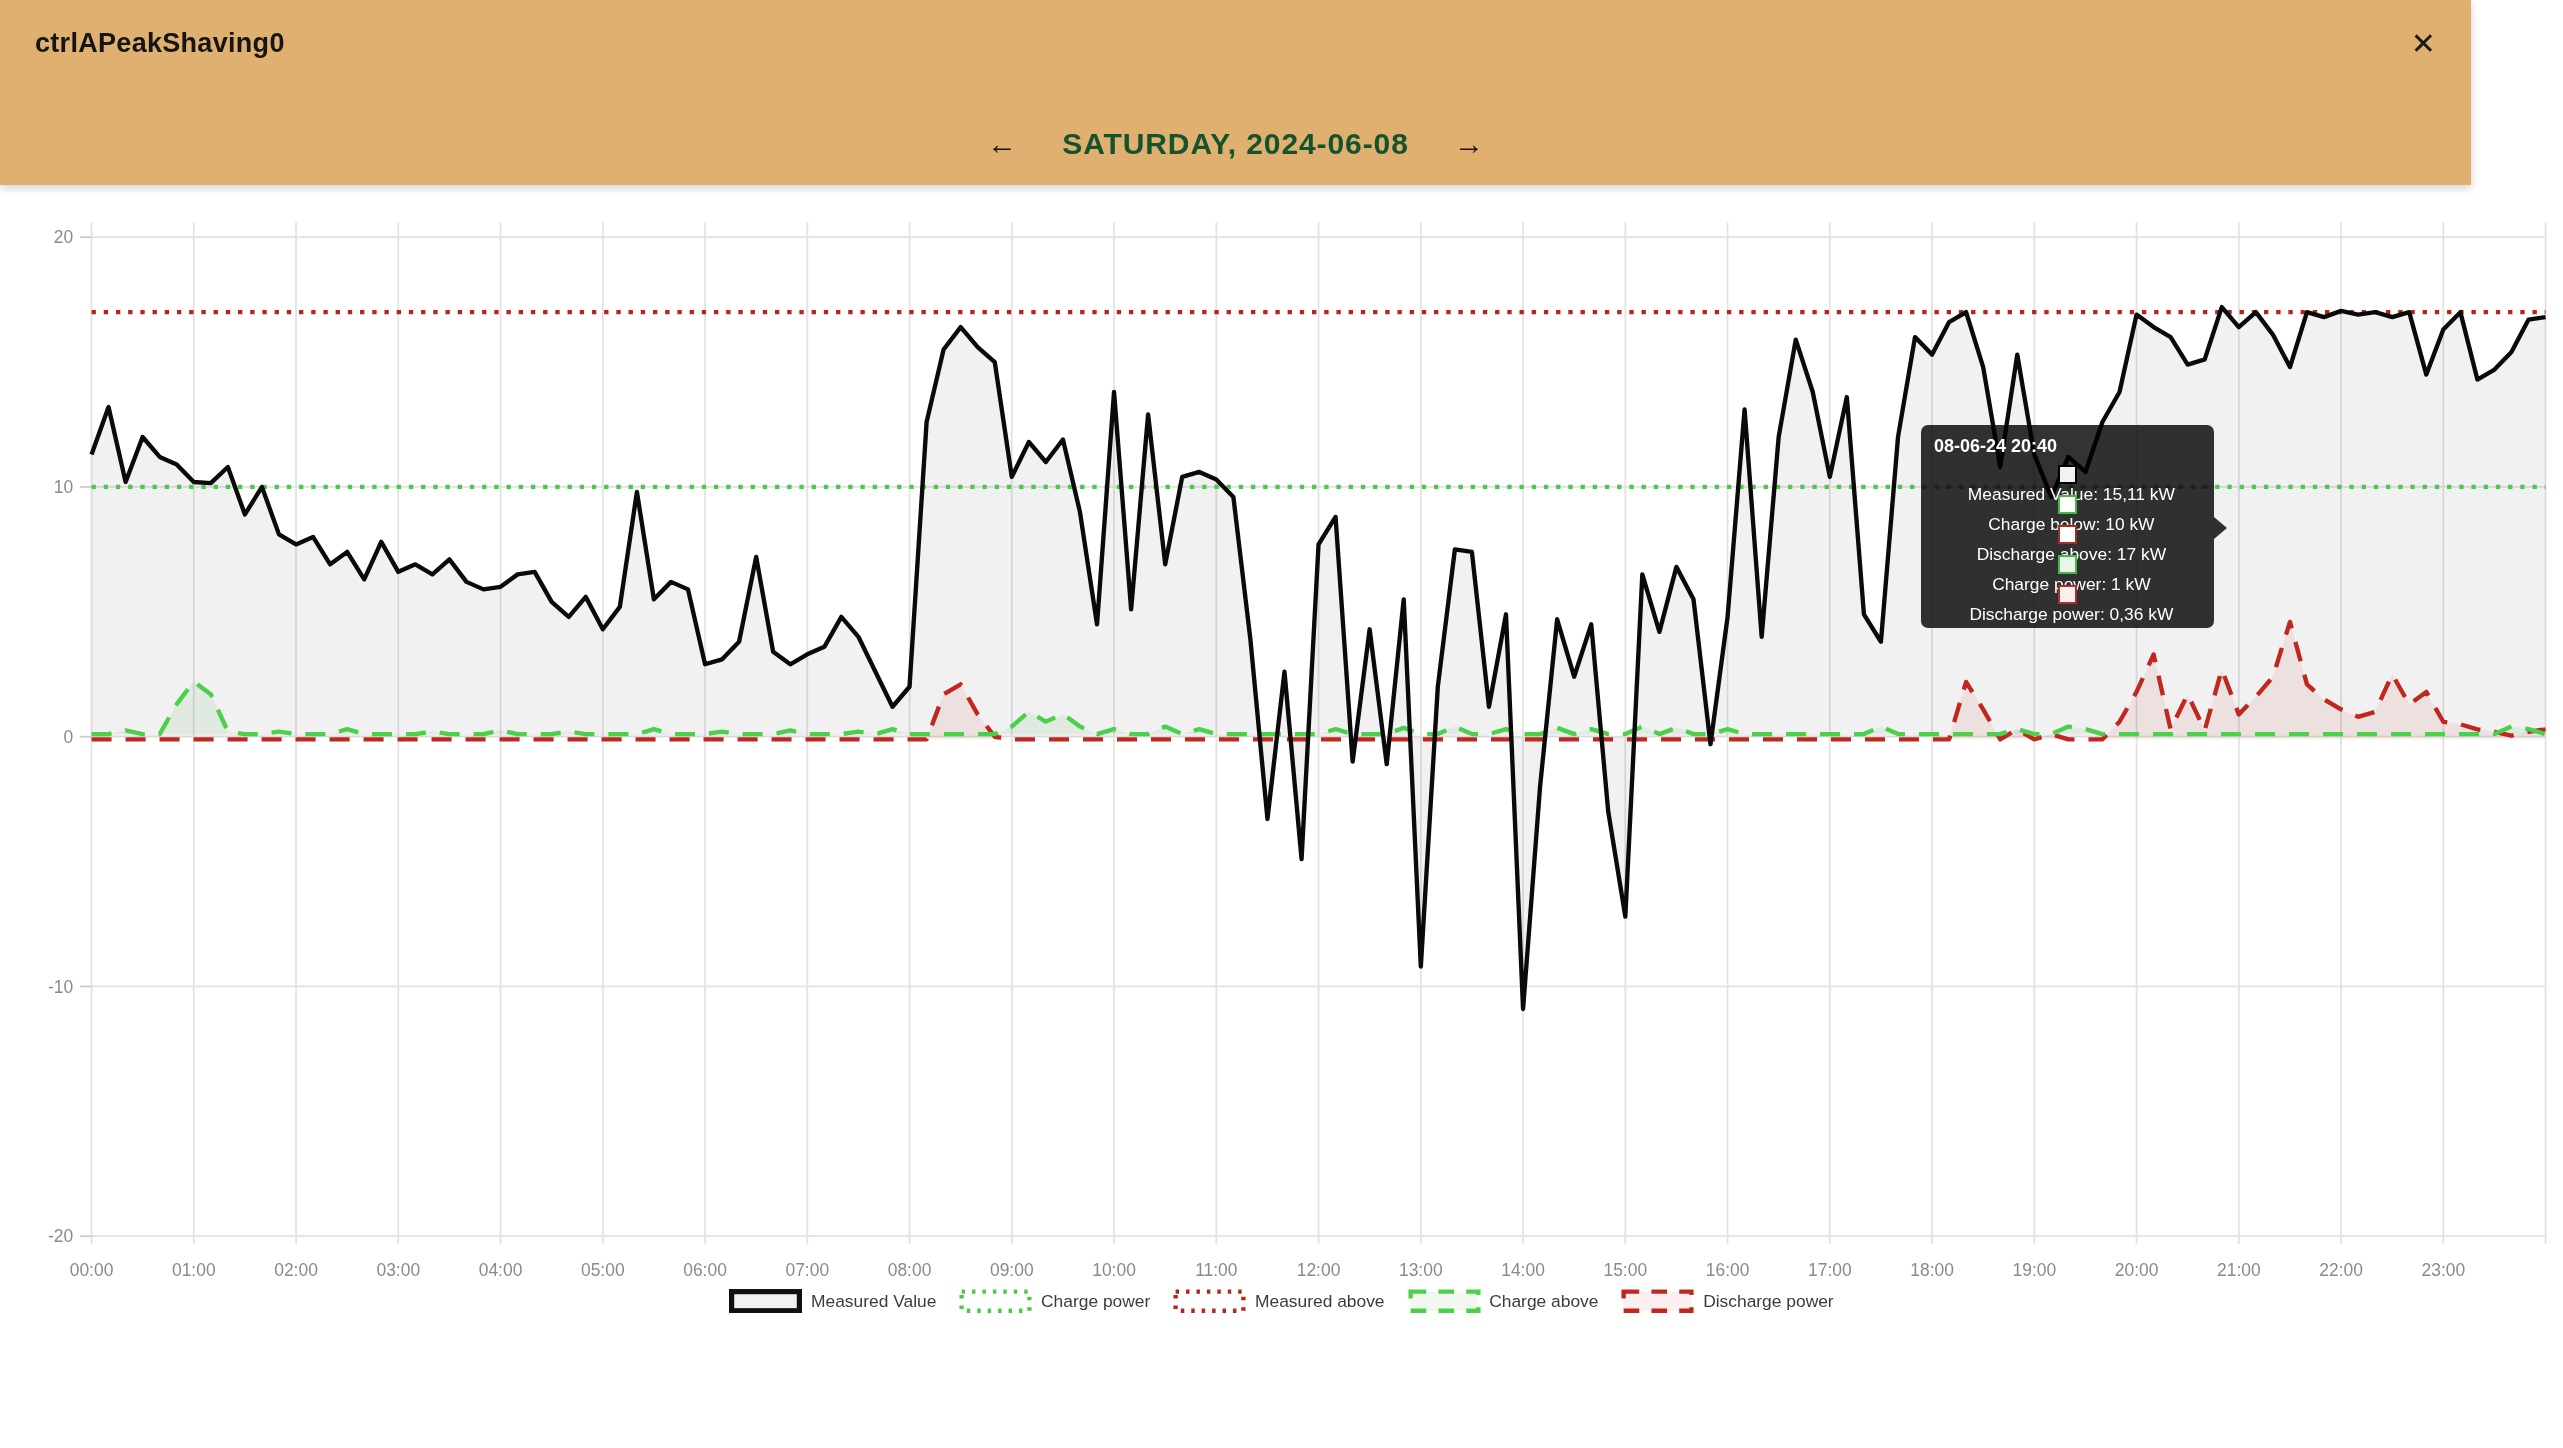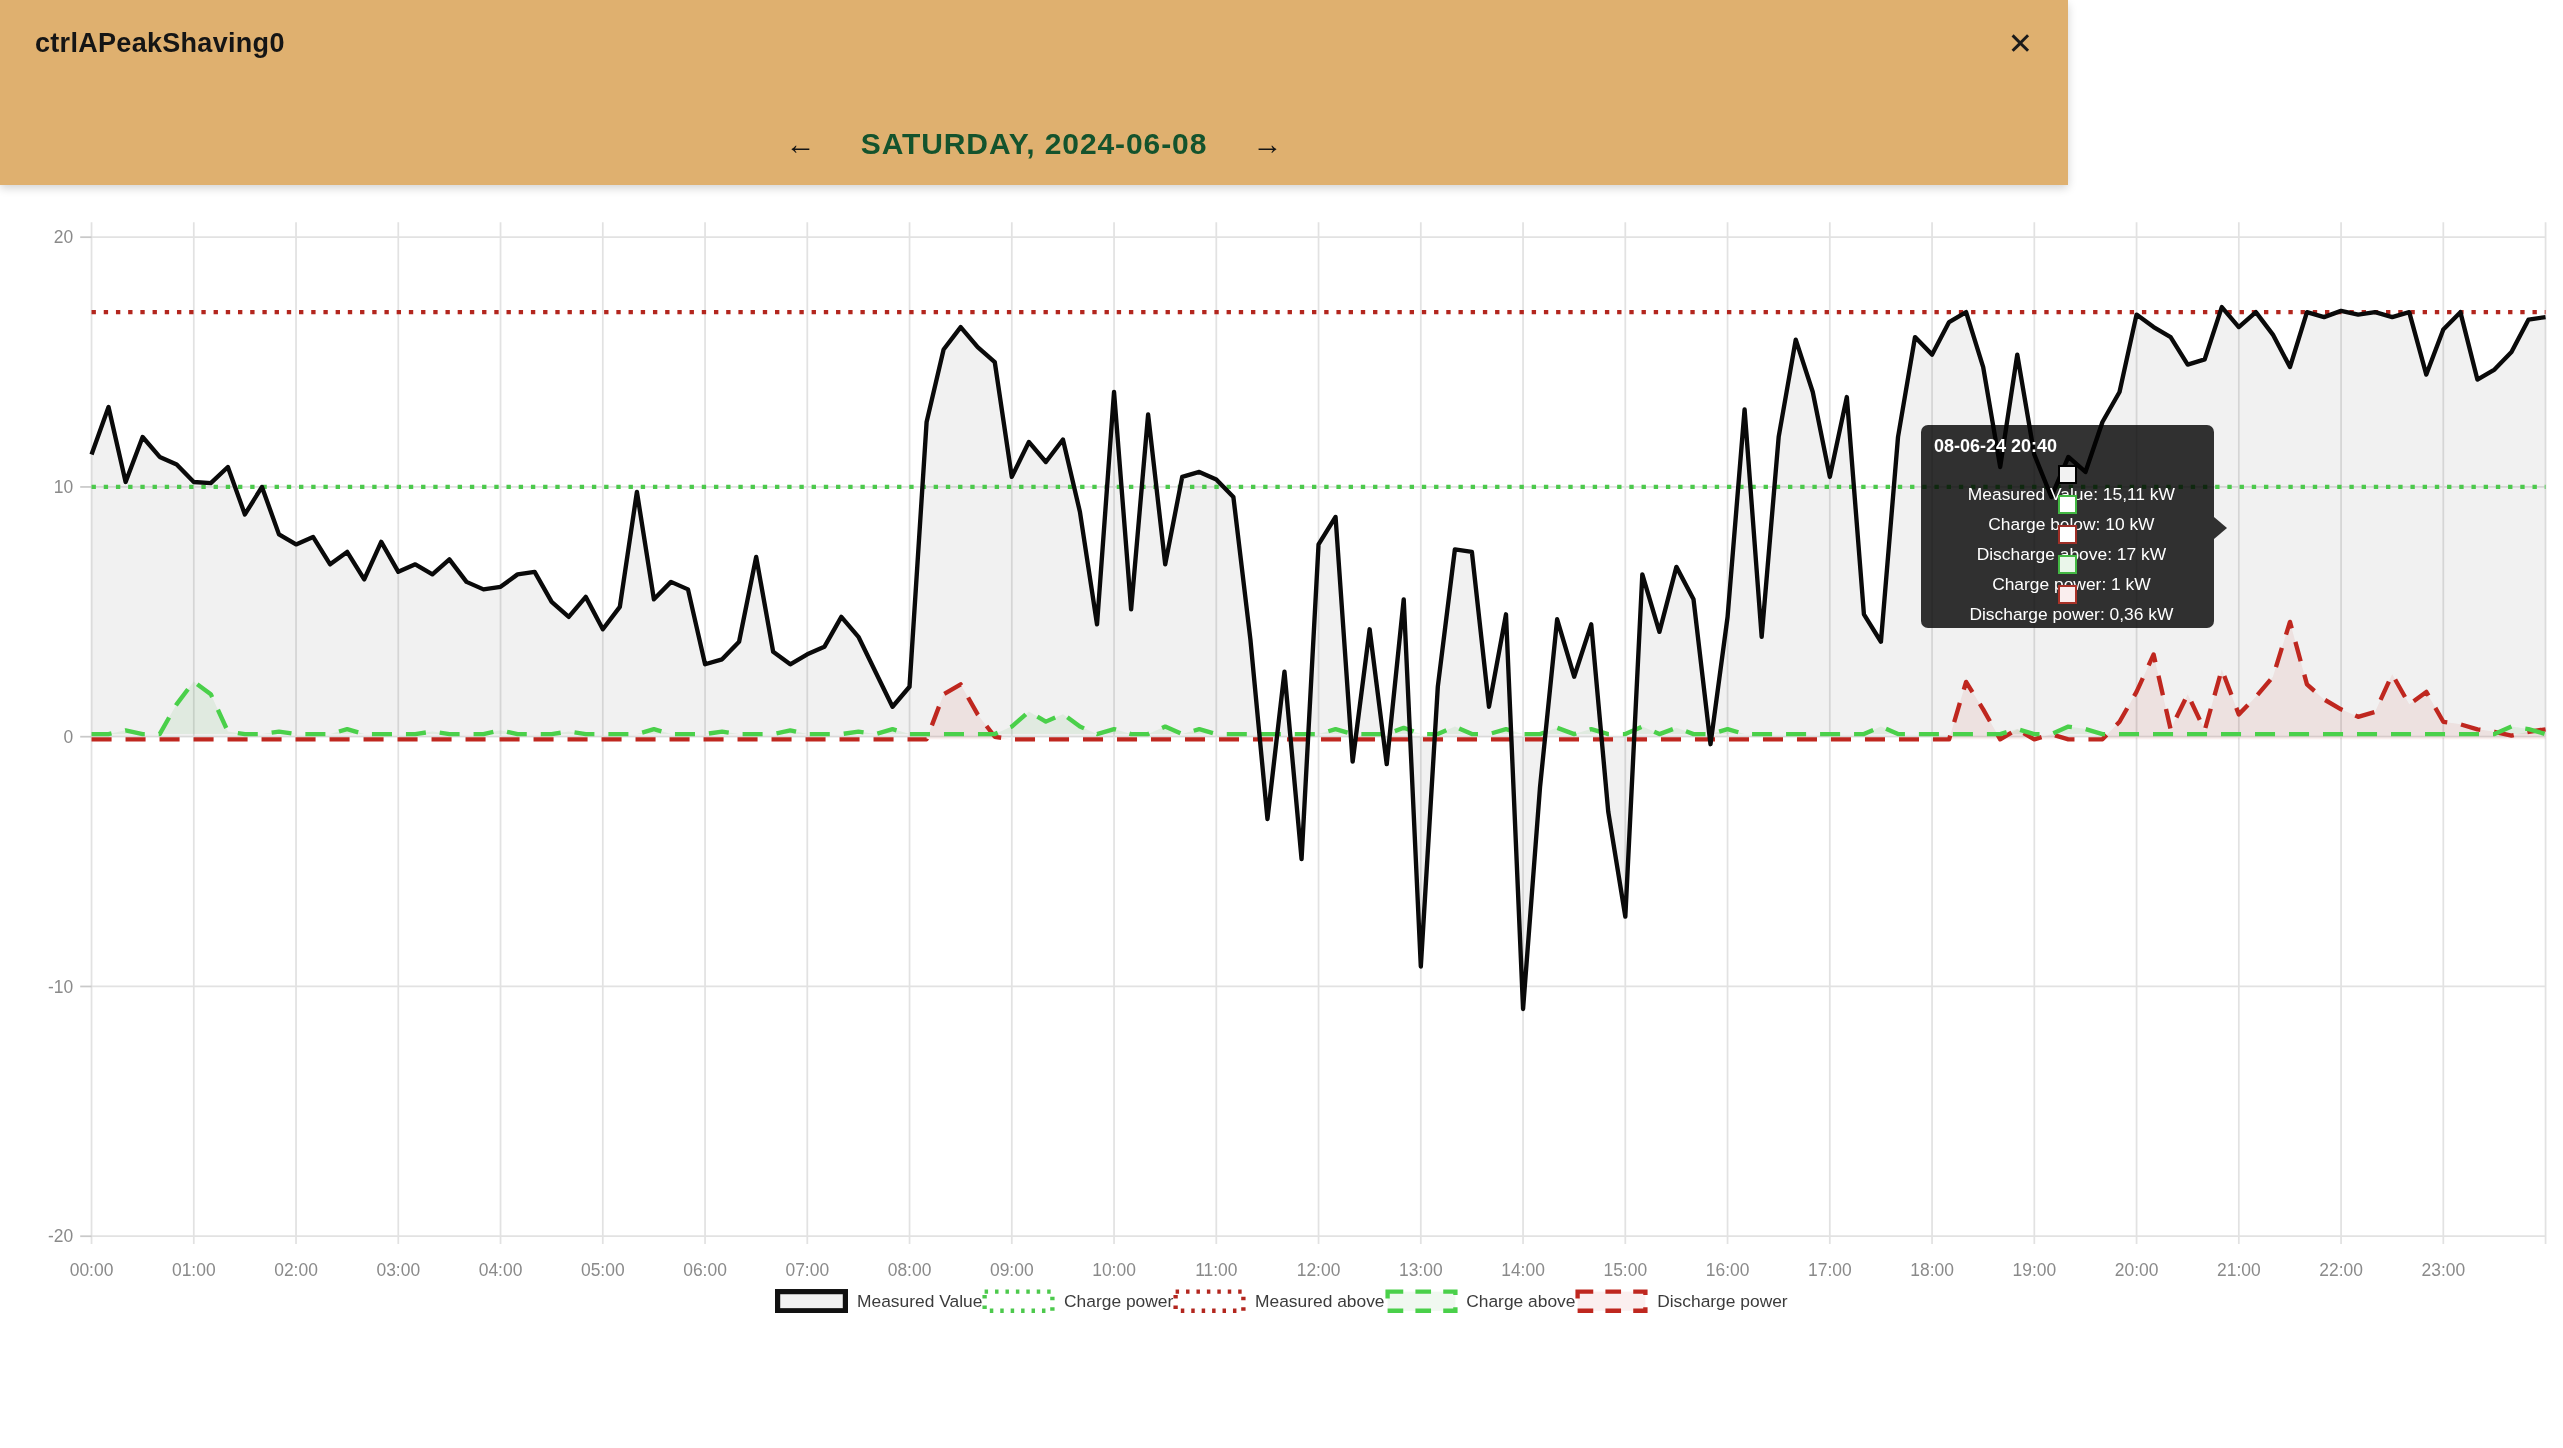--- a/index.html
+++ b/index.html
@@ -1,26 +1,26 @@
 <!DOCTYPE html>
 <html style="font-size:14px"><head>
 <meta charset="utf-8">
 <style>
   html,body{margin:0;padding:0;background:#fff;}
   body{width:2563px;height:1449px;position:relative;overflow:hidden;
        font-family:"Liberation Sans", sans-serif;-webkit-font-smoothing:antialiased;}
-  .header{position:absolute;left:0;top:0;width:2068px;height:185px;background:#dfb06f;
+  .header{position:absolute;left:0;top:0;width:2471px;height:185px;background:#dfb06f;
           box-shadow:0 3.5px 8.7px rgba(0,0,0,0.18);z-index:5;text-decoration:underline;}
   .dialog-title{position:absolute;left:35px;top:28px;font-size:27px;font-weight:bold;color:#151515;letter-spacing:0.3px;}
   .close-btn{position:absolute;right:35px;top:26px;font-size:30px;color:#1a1a1a;cursor:pointer;line-height:35px;background:none;border:none;padding:0;font-family:inherit;}
   .date-nav{position:absolute;left:0;top:119px;width:100%;height:49px;display:flex;align-items:center;justify-content:center;gap:40px;}
   .nav-arrow{font-size:30px;font-weight:bold;color:#151515;cursor:pointer;background:none;border:none;padding:0 5.2px;font-family:inherit;line-height:35px;}
   .date-label{font-size:30px;font-weight:bold;color:#14532d;letter-spacing:0.9px;}
   #chart-svg{position:absolute;left:0;top:0;z-index:1;}
-  .legend{position:absolute;left:0;top:1289px;width:100%;display:flex;align-items:center;justify-content:center;z-index:2;}
+  .legend{position:absolute;left:0;top:1289px;width:100%;display:flex;align-items:center;justify-content:center;gap:23px;z-index:2;}
   .legend-item{display:flex;align-items:center;gap:8.7px;cursor:pointer;}
   .legend-label{font-size:17.4px;color:#3c3c3c;}
   .tooltip{position:absolute;left:1921px;top:425px;width:293px;background:rgba(0,0,0,0.8);
            border-radius:7px;padding:11.3px 13px 13px 13px;color:#fff;z-index:4;box-sizing:border-box;}
   .tooltip-title{font-size:18px;font-weight:bold;margin-bottom:7.8px;}
   .tooltip-row{display:flex;align-items:center;height:30px;flex-direction:column;}
   .tooltip-swatch{width:19px;height:19px;box-sizing:border-box;border:2.6px solid #fff;background:#fff;flex:0 0 auto;}
   .tooltip-text{font-size:17.4px;margin-left:7.8px;white-space:nowrap;}
   .tooltip-caret{position:absolute;left:100%;top:92px;width:0;height:0;
                  border-top:11.3px solid transparent;border-bottom:11.3px solid transparent;

